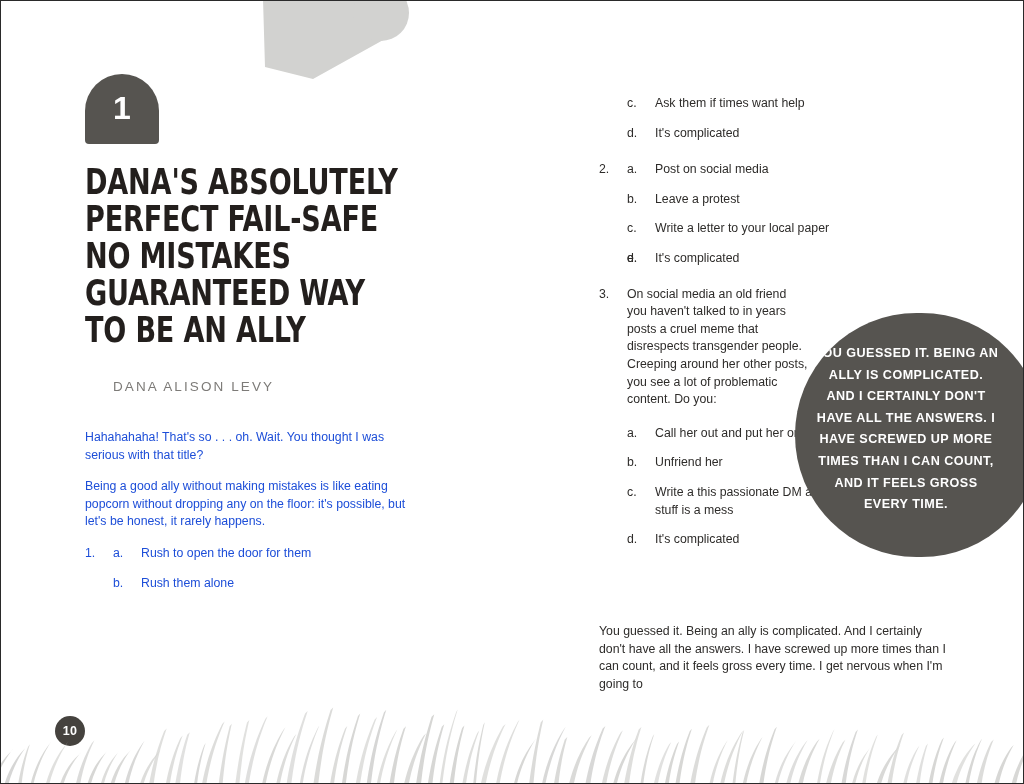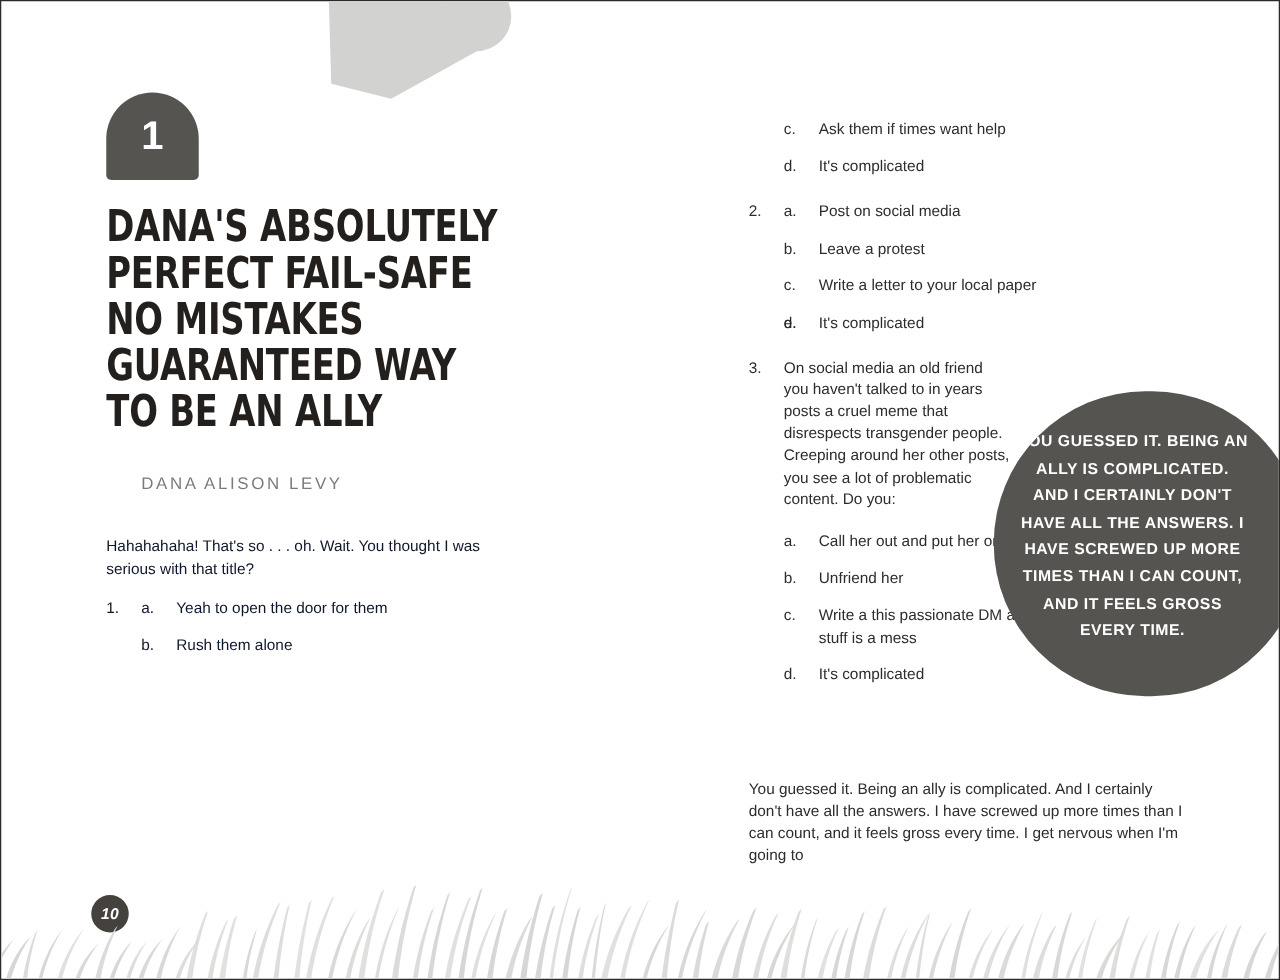--- a/index.html
+++ b/index.html
@@ -92,21 +92,21 @@
     letter-spacing: 2.1px;
     font-weight: 400;
     margin-left: 28px;
   }
 
   .left-body {
     position: absolute;
     left: 84px;
     top: 428px;
     width: 338px;
-    color: #0f172a;
+    color: #1d4ed8;
     font-size: 12.3px;
     line-height: 17.6px;
   }
   .left-body p { margin: 0 0 14px 0; }
 
   
   .qitem {
     position: relative;
     padding-left: 28px;
     margin: 0 0 11px 0;
@@ -198,21 +198,21 @@
     border-radius: 50%;
     background: #45423e;
     color: #ffffff;
     font-size: 12.5px;
     font-weight: 700;
     font-family: "Liberation Sans Narrow", "Liberation Sans", sans-serif;
     text-align: center;
     line-height: 30px;
     letter-spacing: 0.3px;
   }
-  .pagenum-left  { left: 72px;  top: 715px; font-style: italic; }
+  .pagenum-left  { left: 54px;  top: 715px; }
 </style>
 </head>
 <body>
 
 <div id="spread">
 
   <svg class="heart-shape" viewBox="0 0 160 130" aria-hidden="true">
     <path d="M10 -20 L95 -26 L118 42 C128 30 146 30 153 44 C161 59 152 78 134 88 L62 128 L14 116 Z" fill="#d2d2d0"></path>
     <circle cx="130" cy="62" r="28" fill="#d2d2d0"></circle>
   </svg>
@@ -228,28 +228,29 @@
       <span class="tline">PERFECT FAIL-SAFE</span>
       <span class="tline">NO MISTAKES</span>
       <span class="tline">GUARANTEED WAY</span>
       <span class="tline">TO BE AN ALLY</span>
     </div>
 
     <div class="byline">DANA ALISON LEVY</div>
 
     <div class="left-body">
       <p>Hahahahaha! That's so . . . oh. Wait. You thought I was serious with that title?</p>
+      <p>Being a good ally without making mistakes is like eating popcorn without dropping any on the floor: it's possible, but let's be honest, it rarely happens.</p>
 
       <div class="qitem">
         <span class="marker">1.</span>
       </div>
       <div class="alist">
         <div class="aitem">
           <span class="marker">a.</span>
-          <span>Yeah to open the door for them</span>
+          <span>Rush to open the door for them</span>
         </div>
         <div class="aitem">
           <span class="marker">b.</span>
           <span>Rush them alone</span>
         </div>
       </div>
     </div>
 
     <div class="pagenum pagenum-left">10</div>
   </div>

